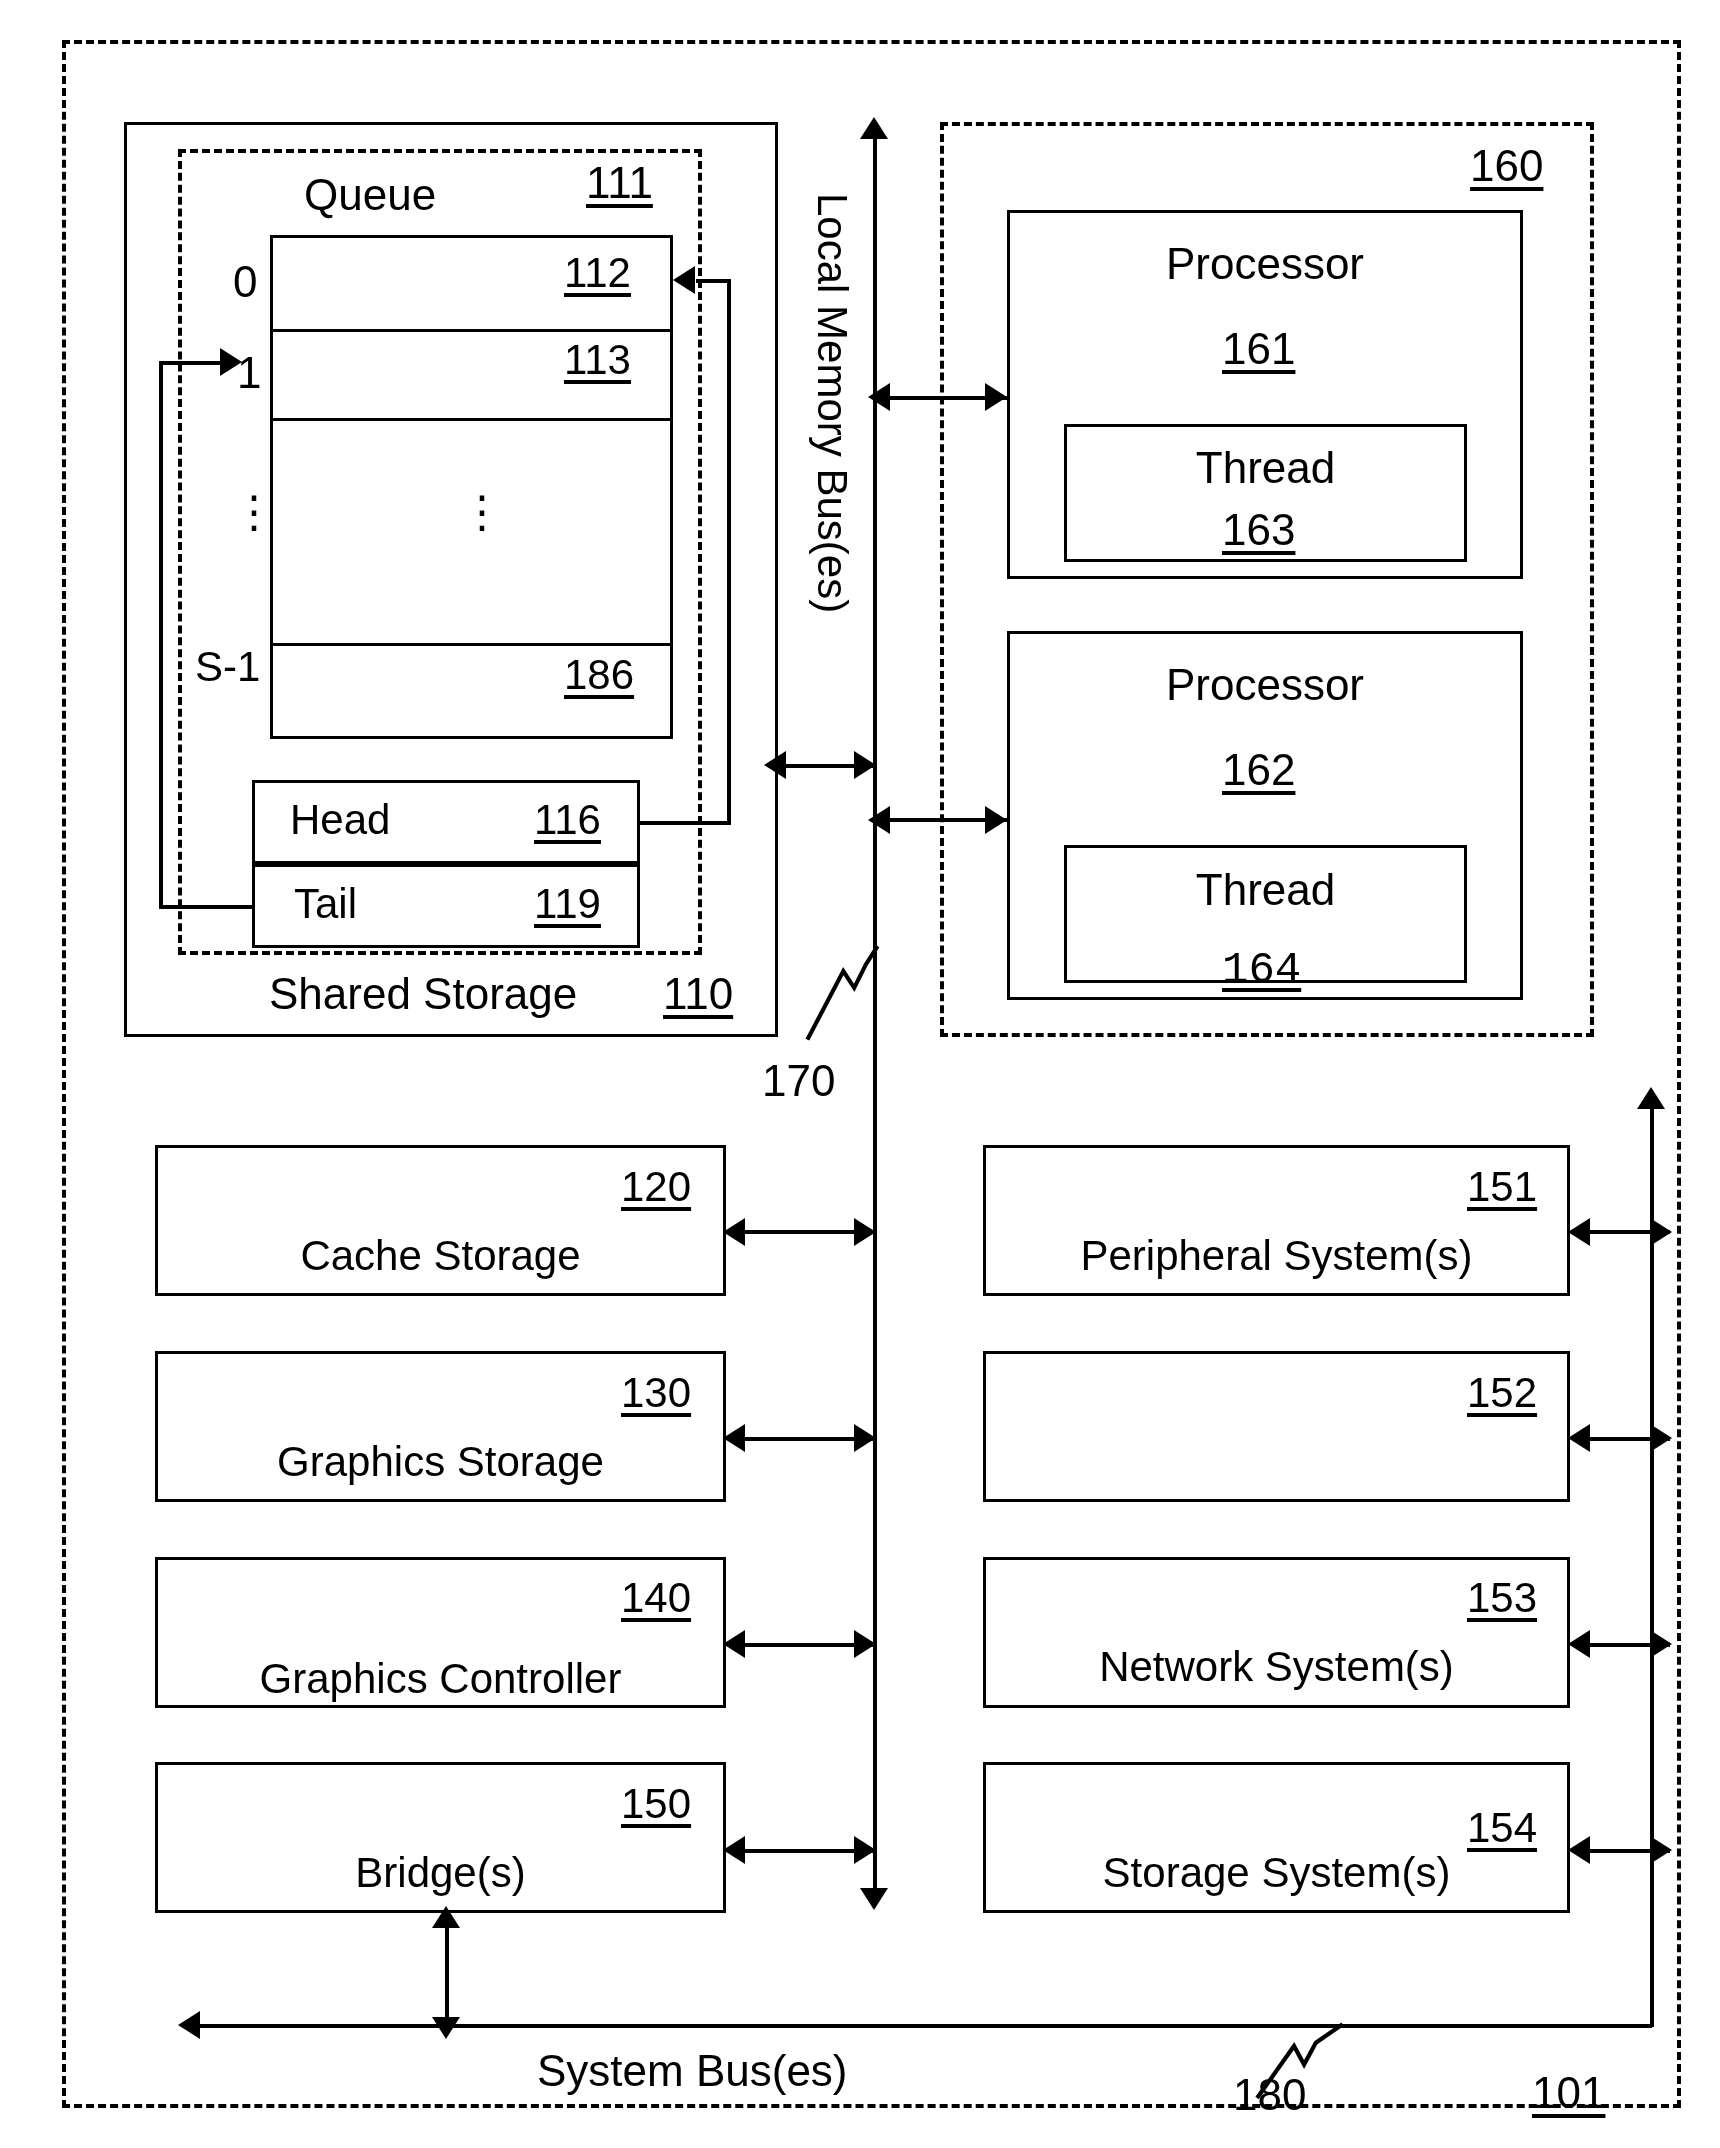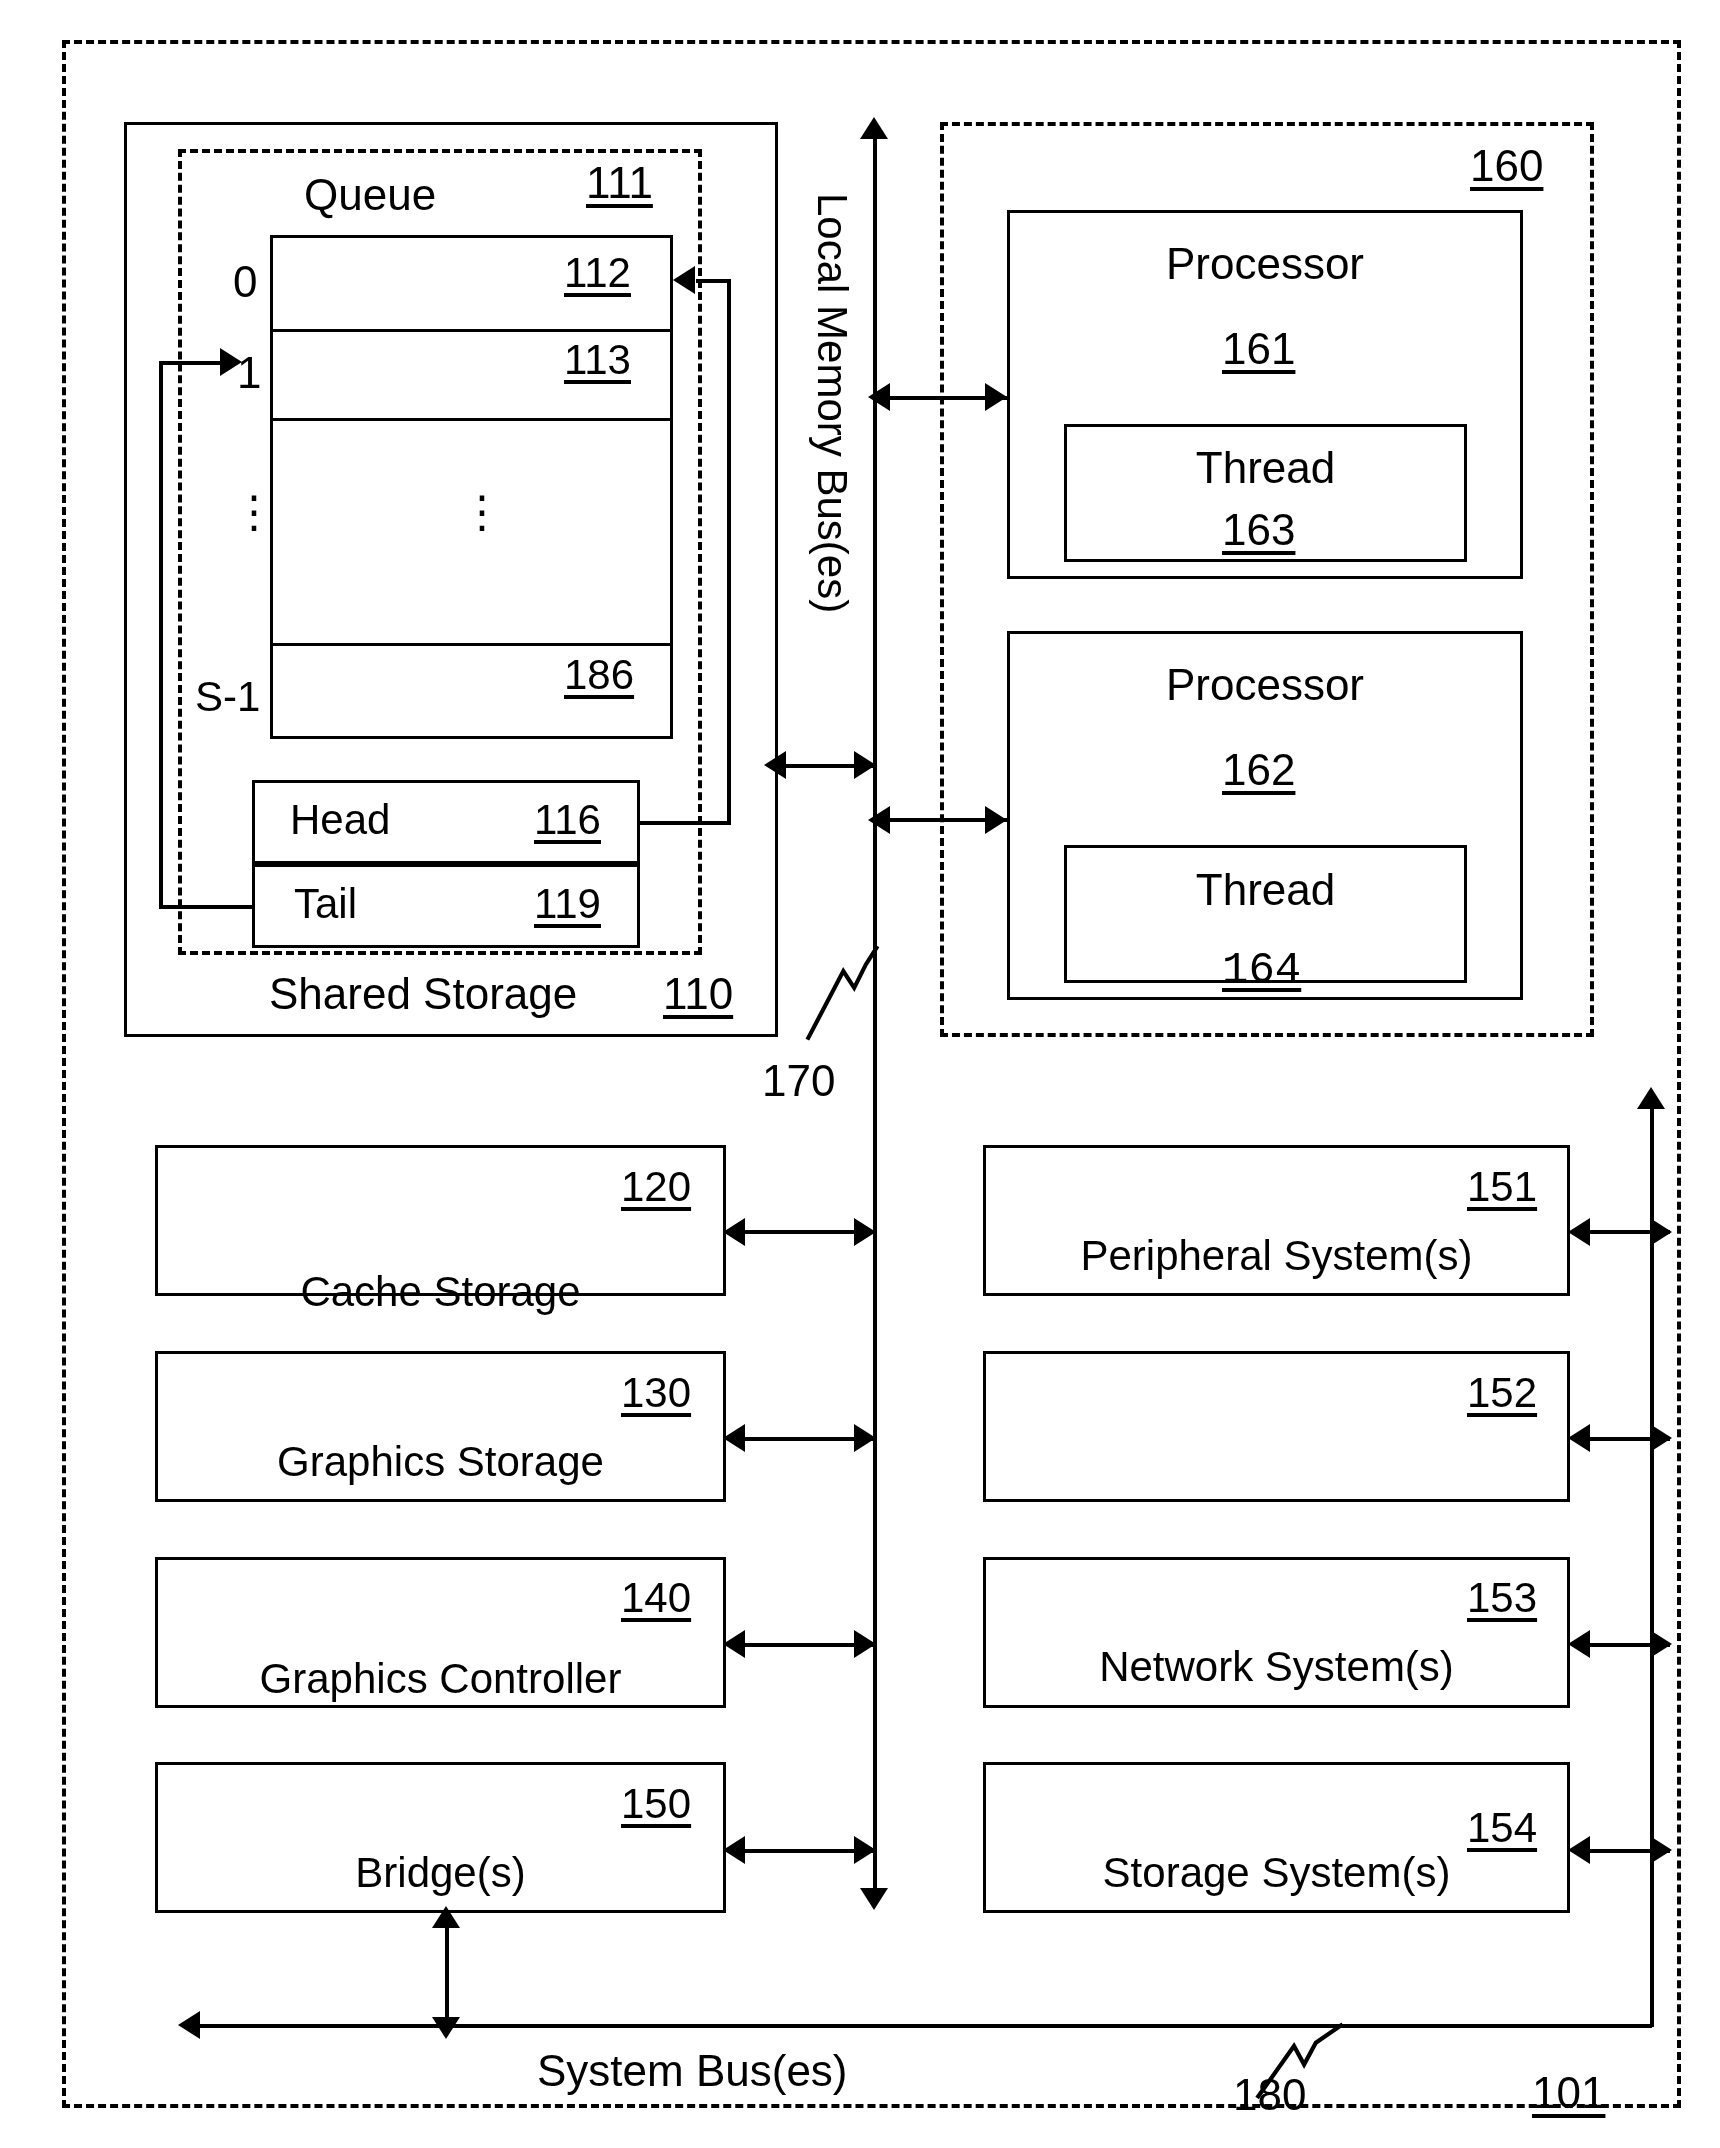--- a/index.html
+++ b/index.html
@@ -48,21 +48,21 @@
   <div class="ref f52" style="left:586px;top:161px;">111</div>
 
   <div class="box" style="left:270px;top:235px;width:403px;height:97px;"></div>
   <div class="box" style="left:270px;top:329px;width:403px;height:92px;"></div>
   <div class="box" style="left:270px;top:418px;width:403px;height:228px;"></div>
   <div class="box" style="left:270px;top:643px;width:403px;height:96px;"></div>
 
   <div class="plain f52" style="left:233px;top:260px;">0</div>
   <div class="plain f52" style="left:237px;top:351px;">1</div>
   <div class="plain f52" style="left:232px;top:490px;letter-spacing:0;">⋮</div>
-  <div class="plain f50" style="left:195px;top:676px;">S-1</div>
+  <div class="plain f50" style="left:195px;top:646px;">S-1</div>
 
   <div class="ref f50" style="left:564px;top:252px;">112</div>
   <div class="ref f50" style="left:564px;top:339px;">113</div>
   <div class="ref f50" style="left:564px;top:654px;">186</div>
 
   <div class="plain f52" style="left:460px;top:490px;">⋮</div>
 
   <div class="box" style="left:252px;top:780px;width:388px;height:84px;"></div>
   <div class="box" style="left:252px;top:864px;width:388px;height:84px;"></div>
 
@@ -120,21 +120,21 @@
   <div class="box" style="left:1064px;top:845px;width:403px;height:138px;"></div>
   <div class="plain f52 ctr" style="left:1064px;top:868px;width:403px;">Thread</div>
   <div class="ref f52" style="left:1222px;top:948px;font-family:Liberation Mono, monospace;">164</div>
 
   <div class="line hline" style="left:877px;top:818px;width:130px;"></div>
   <div class="ah ah-l" style="left:868px;top:806px;"></div>
   <div class="ah ah-r" style="left:985px;top:806px;"></div>
 
   <div class="box" style="left:155px;top:1145px;width:571px;height:151px;"></div>
   <div class="ref f50" style="left:621px;top:1166px;">120</div>
-  <div class="plain f50 ctr" style="left:155px;top:1235px;width:571px;margin-top:36px;">Cache Storage</div>
+  <div class="plain f50 ctr" style="left:155px;top:1235px;width:571px;">Cache Storage</div>
   <div class="line hline" style="left:737px;top:1230px;width:138px;"></div>
   <div class="ah ah-l" style="left:723px;top:1218px;"></div>
   <div class="ah ah-r" style="left:854px;top:1218px;"></div>
 
   <div class="box" style="left:155px;top:1351px;width:571px;height:151px;"></div>
   <div class="ref f50" style="left:621px;top:1372px;">130</div>
   <div class="plain f50 ctr" style="left:155px;top:1441px;width:571px;">Graphics Storage</div>
   <div class="line hline" style="left:737px;top:1437px;width:138px;"></div>
   <div class="ah ah-l" style="left:723px;top:1424px;"></div>
   <div class="ah ah-r" style="left:854px;top:1424px;"></div>

